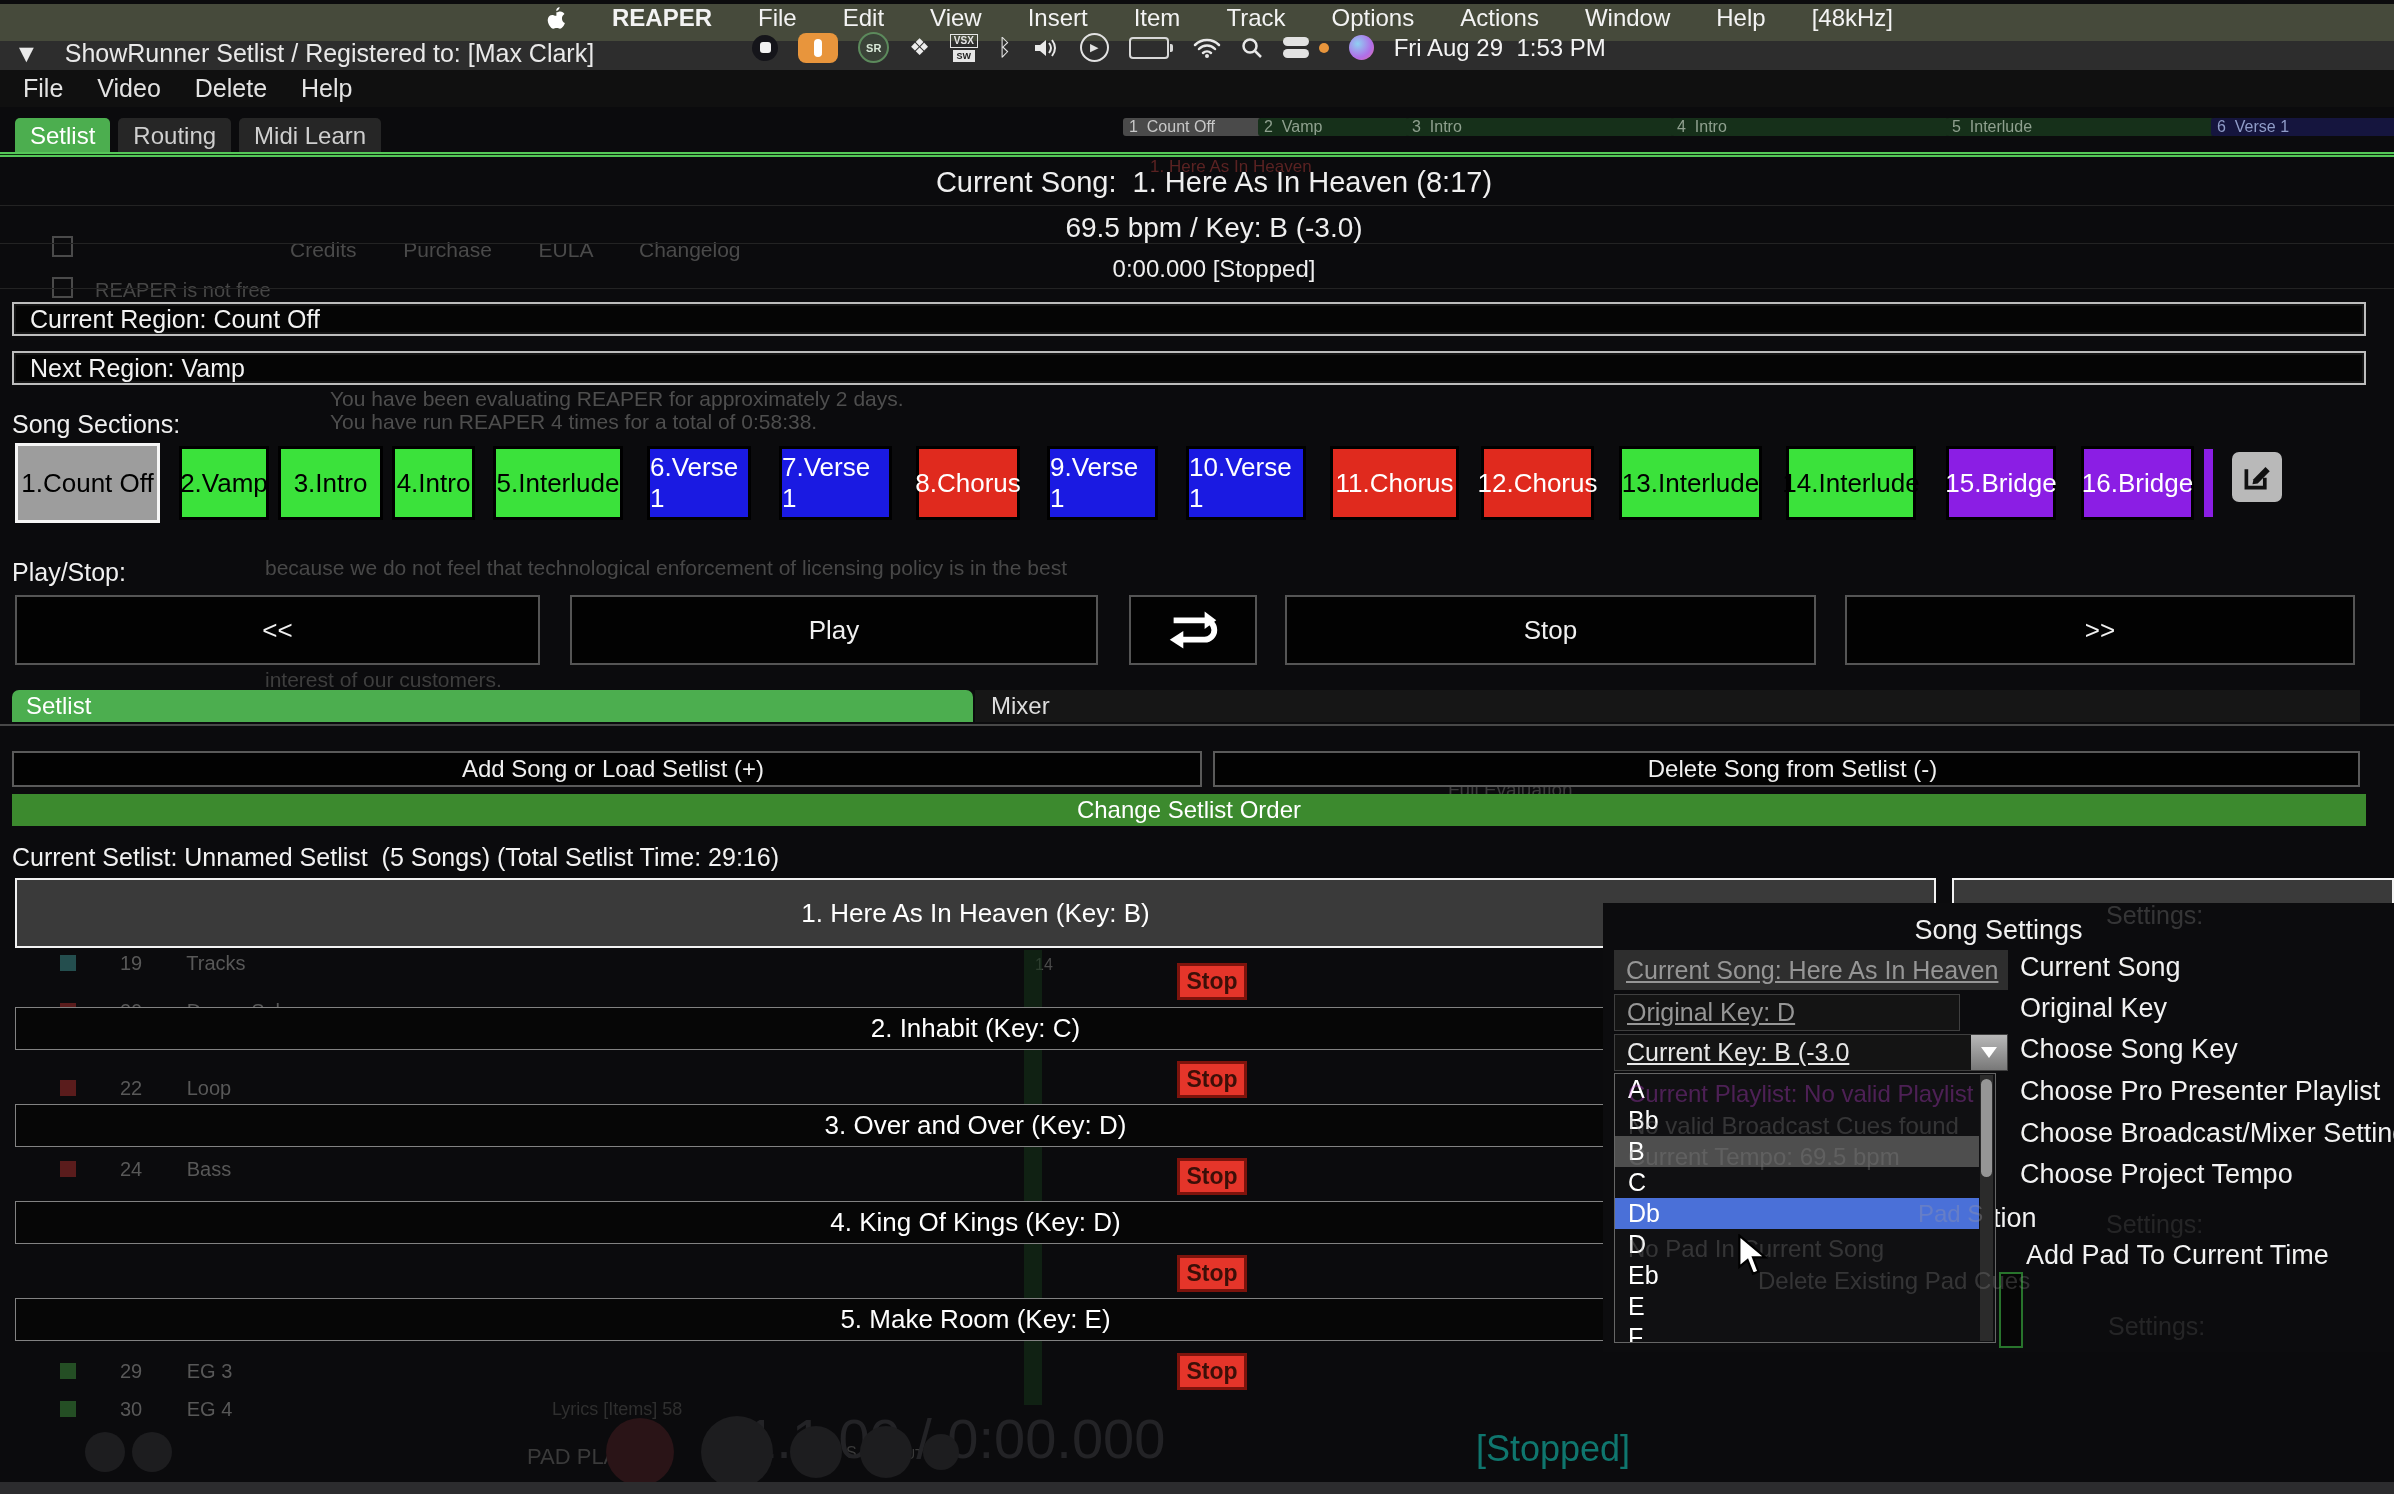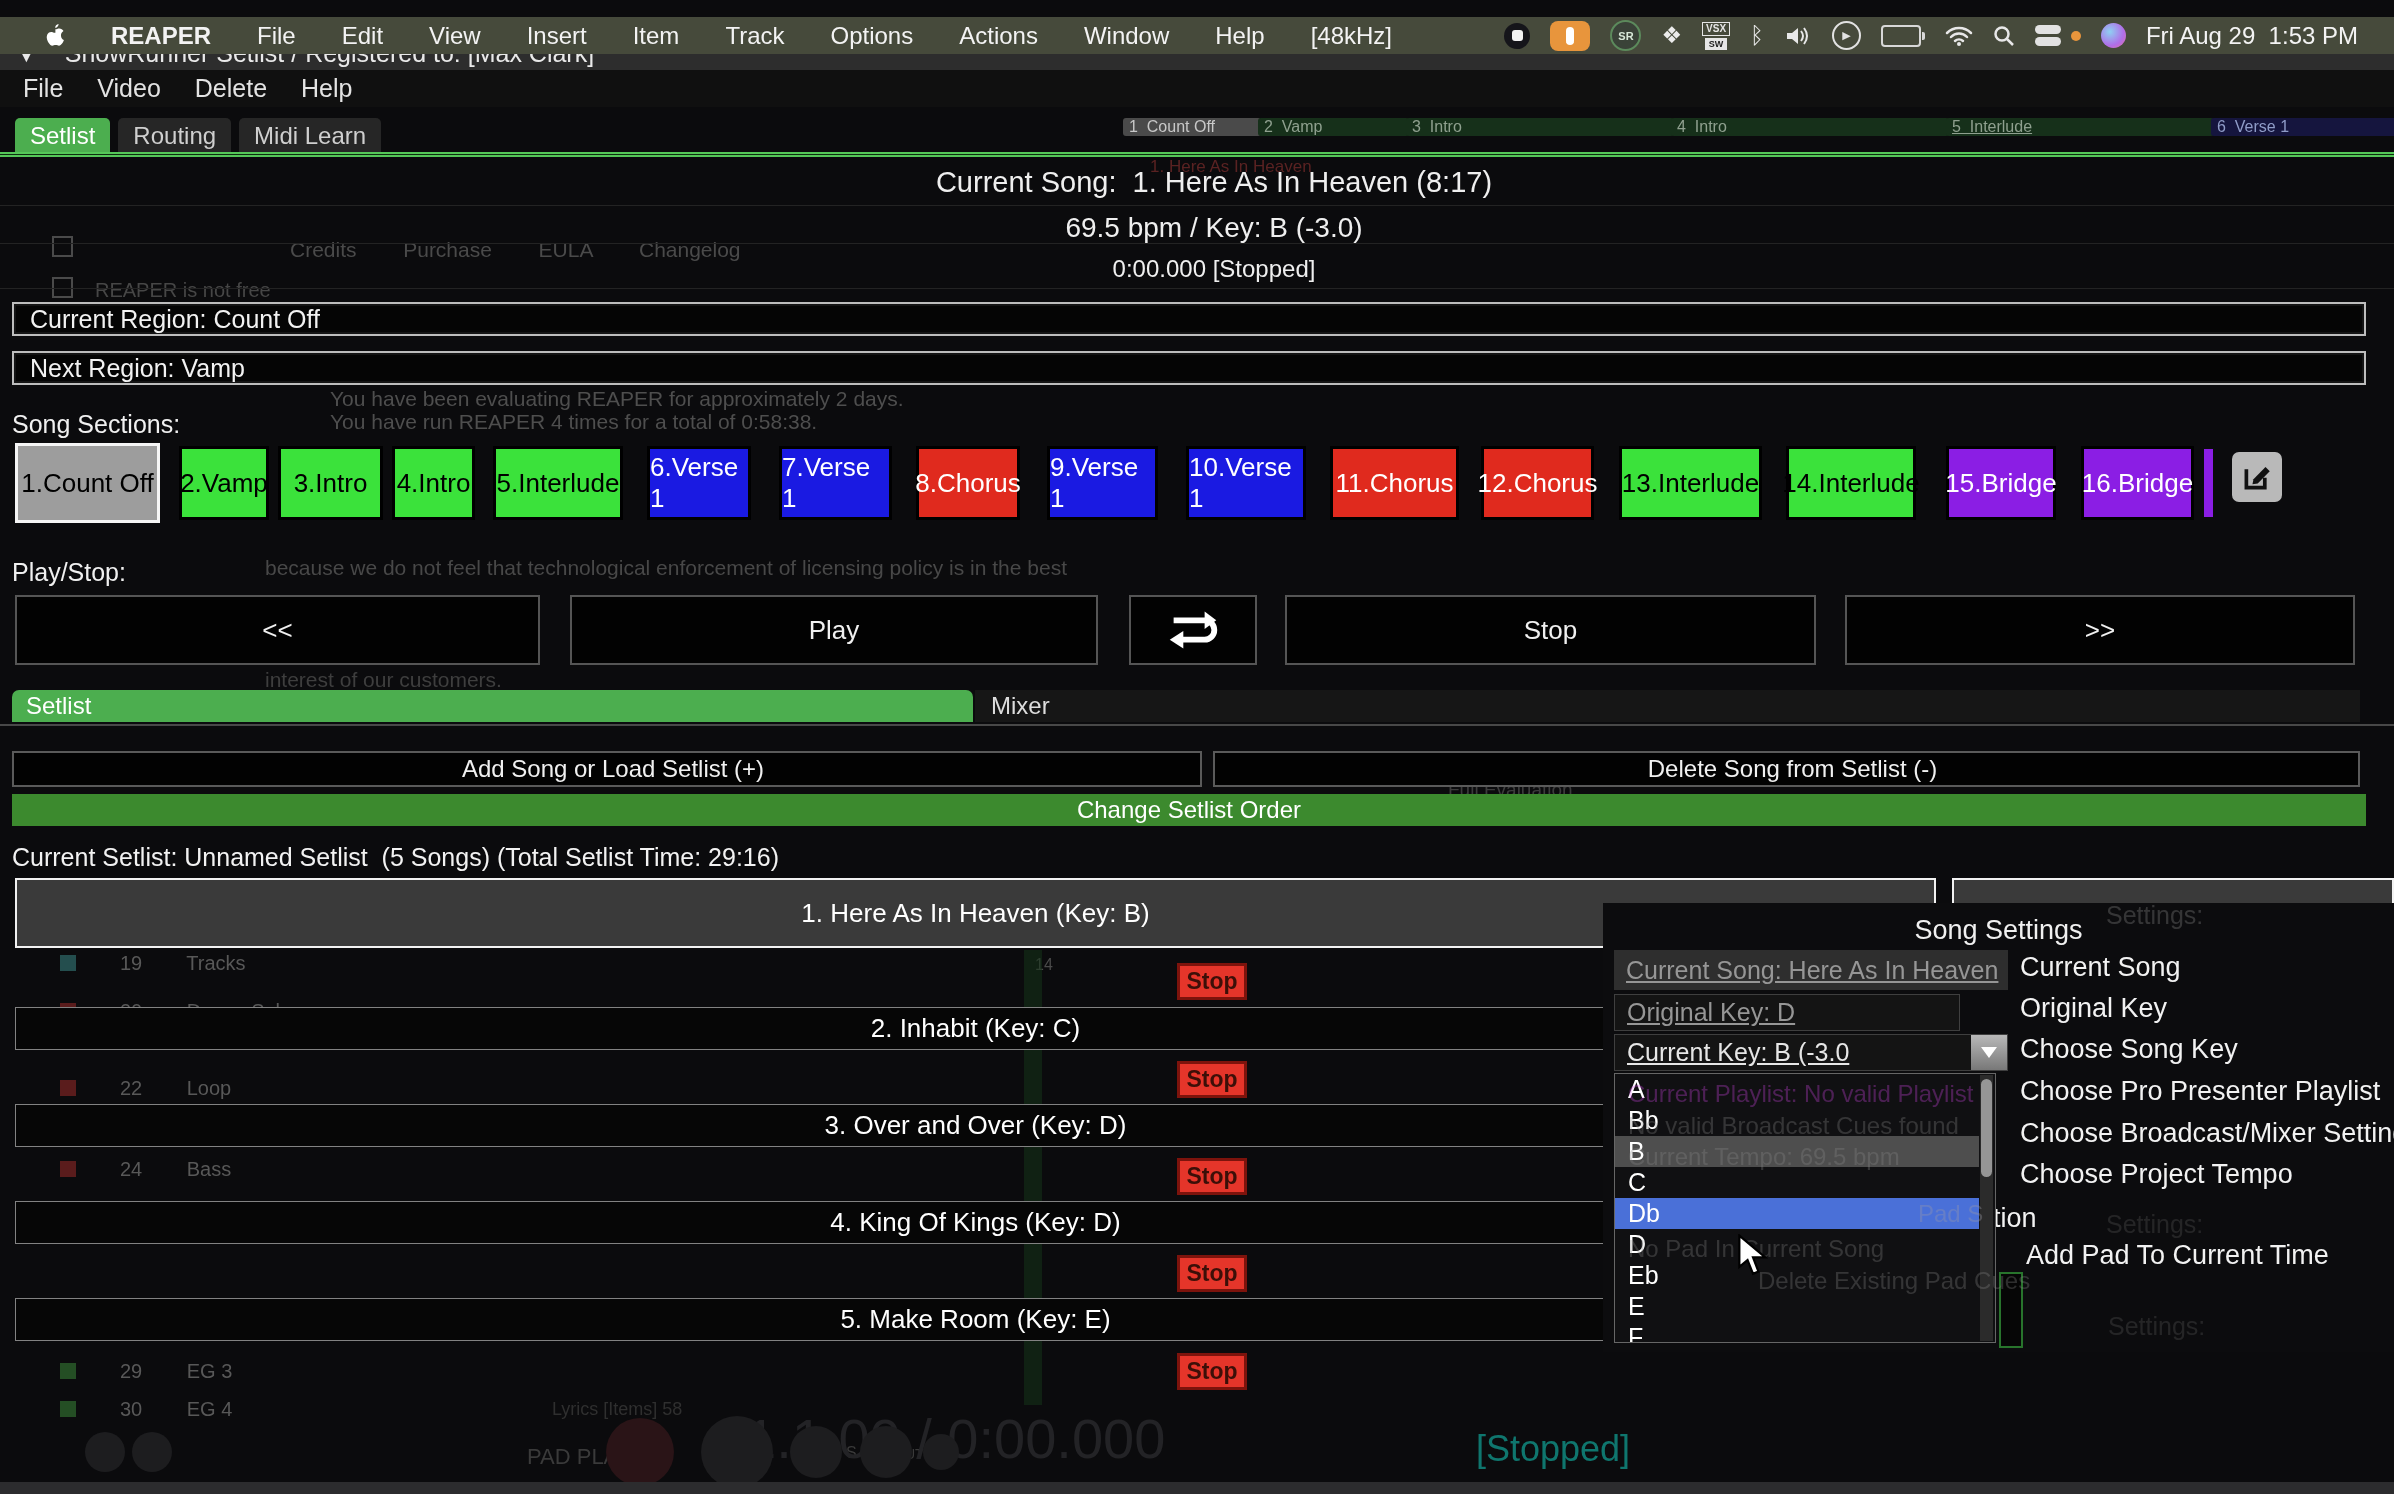--- a/index.html
+++ b/index.html
@@ -1,21 +1,21 @@
 <!DOCTYPE html>
 <html><head>
 <meta charset="utf-8">
 <style>
   html,body{margin:0;padding:0;background:#0b0b0d;}
   #root{position:relative;width:2394px;height:1494px;overflow:hidden;
         font-family:"Liberation Sans","DejaVu Sans",sans-serif;color:#efefef;}
   .abs{position:absolute;}
   
-  .macbar{position:absolute;left:0;top:17px;width:2394px;height:37px;background:#464a3b;
-          display:flex;align-items:center;justify-content:space-between;font-size:24px;color:#f3f3f3;z-index:50;}
+  .macbar{position:absolute;left:0;top:4px;width:2394px;height:37px;background:#464a3b;
+          display:flex;align-items:center;justify-content:space-between;font-size:24px;color:#f3f3f3;z-index:50;flex-direction:column;}
   .mac-left{display:flex;align-items:center;gap:46px;padding-left:46px;}
   .mac-item{white-space:pre;}
   .mac-item.bold{font-weight:bold;}
   .mac-right{display:flex;align-items:center;gap:20px;padding-right:36px;}
   .mi{display:flex;align-items:center;justify-content:center;}
   .mi-rec{width:26px;height:26px;border-radius:50%;background:#15151a;display:flex;align-items:center;justify-content:center;}
   .mi-rec i{display:block;width:11px;height:11px;border-radius:3px;background:#f2f2f2;}
   .mi-mic{width:40px;height:30px;border-radius:8px;background:#e8953c;display:flex;align-items:center;justify-content:center;}
   .mi-mic i{display:block;width:8px;height:15px;border-radius:4px;background:#fff;border-bottom:3px solid #fff;}
   .mi-sr{width:27px;height:27px;border-radius:50%;background:#3a4238;border:2px solid #5c8a5c;font-size:11px;color:#d8e8d8;font-weight:bold;display:flex;align-items:center;justify-content:center;}
@@ -179,21 +179,21 @@
       <div class="tab">Routing</div>
       <div class="tab">Midi Learn</div>
     </div>
   <div class="green-underline"></div>
 
   <div id="bg-ghosts">
       <div class="region-chip" style="left: 1123px; width: 132px; background: rgb(74, 74, 74); color: rgb(200, 200, 200); white-space: pre;">1  Count Off</div>
       <div class="region-chip" style="left: 1258px; width: 145px; background: rgb(22, 48, 26); color: rgb(143, 160, 143); white-space: pre;">2  Vamp</div>
       <div class="region-chip" style="left: 1406px; width: 262px; background: rgb(22, 48, 26); color: rgb(143, 160, 143); white-space: pre;">3  Intro</div>
       <div class="region-chip" style="left: 1671px; width: 272px; background: rgb(22, 48, 26); color: rgb(143, 160, 143); white-space: pre;">4  Intro</div>
-      <div class="region-chip" style="left: 1946px; width: 262px; background: rgb(22, 48, 26); color: rgb(143, 160, 143); white-space: pre; text-decoration: underline;">5  Interlude</div>
+      <div class="region-chip" style="left: 1946px; width: 262px; background: rgb(22, 48, 26); color: rgb(143, 160, 143); white-space: pre;">5  Interlude</div>
       <div class="region-chip" style="left: 2211px; width: 183px; background: rgb(21, 21, 62); color: rgb(143, 156, 200); white-space: pre;">6  Verse 1</div>
       <div class="ghost" style="left: 290px; top: 238px; font-size: 21px; color: rgb(74, 74, 74); opacity: 1;">Credits        Purchase        EULA        Changelog</div>
       <div class="ghost" style="left: 95px; top: 279px; font-size: 20px; color: rgb(70, 70, 70); opacity: 1;">REAPER is not free</div>
       <div class="ghost" style="left: 1150px; top: 157px; font-size: 17px; color: rgb(90, 34, 34); opacity: 1;">1. Here As In Heaven</div>
       <div class="ghost" style="left: 330px; top: 387px; font-size: 21px; color: rgb(78, 78, 78); opacity: 1;">You have been evaluating REAPER for approximately 2 days.</div>
       <div class="ghost" style="left: 330px; top: 410px; font-size: 21px; color: rgb(78, 78, 78); opacity: 1;">You have run REAPER 4 times for a total of 0:58:38.</div>
       <div class="ghost" style="left: 265px; top: 556px; font-size: 21px; color: rgb(72, 72, 72); opacity: 1;">because we do not feel that technological enforcement of licensing policy is in the best</div>
       <div class="ghost" style="left: 265px; top: 668px; font-size: 21px; color: rgb(62, 62, 62); opacity: 1;">interest of our customers.</div>
       <div class="ghost" style="left: 1448px; top: 779px; font-size: 19px; color: rgb(60, 60, 60); opacity: 1;">Full Evaluation</div>
       <div class="ghost" style="left: 1035px; top: 956px; font-size: 16px; color: rgb(74, 74, 74); opacity: 1;">14</div>

